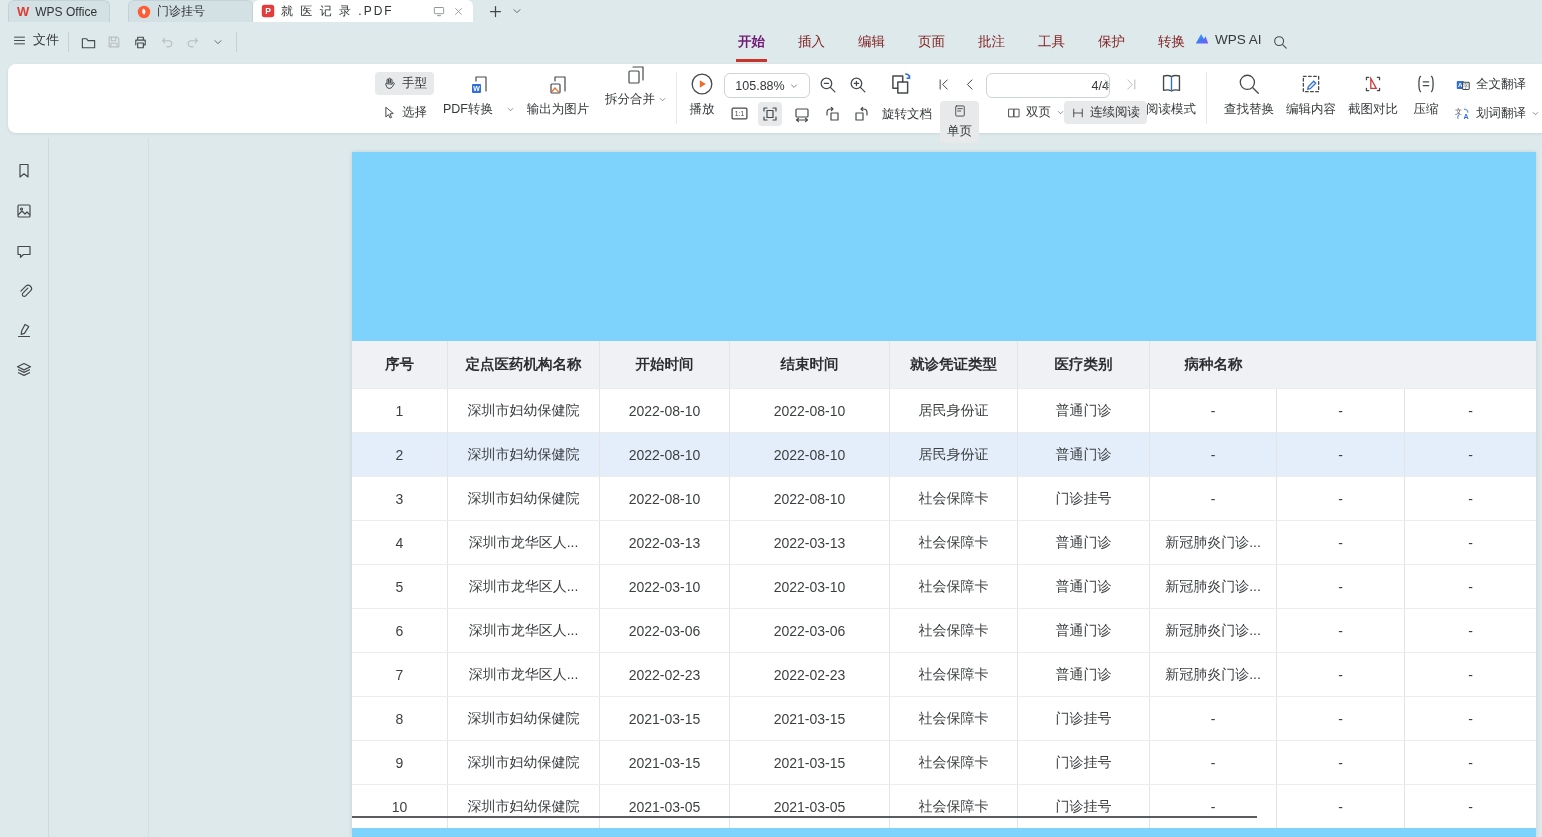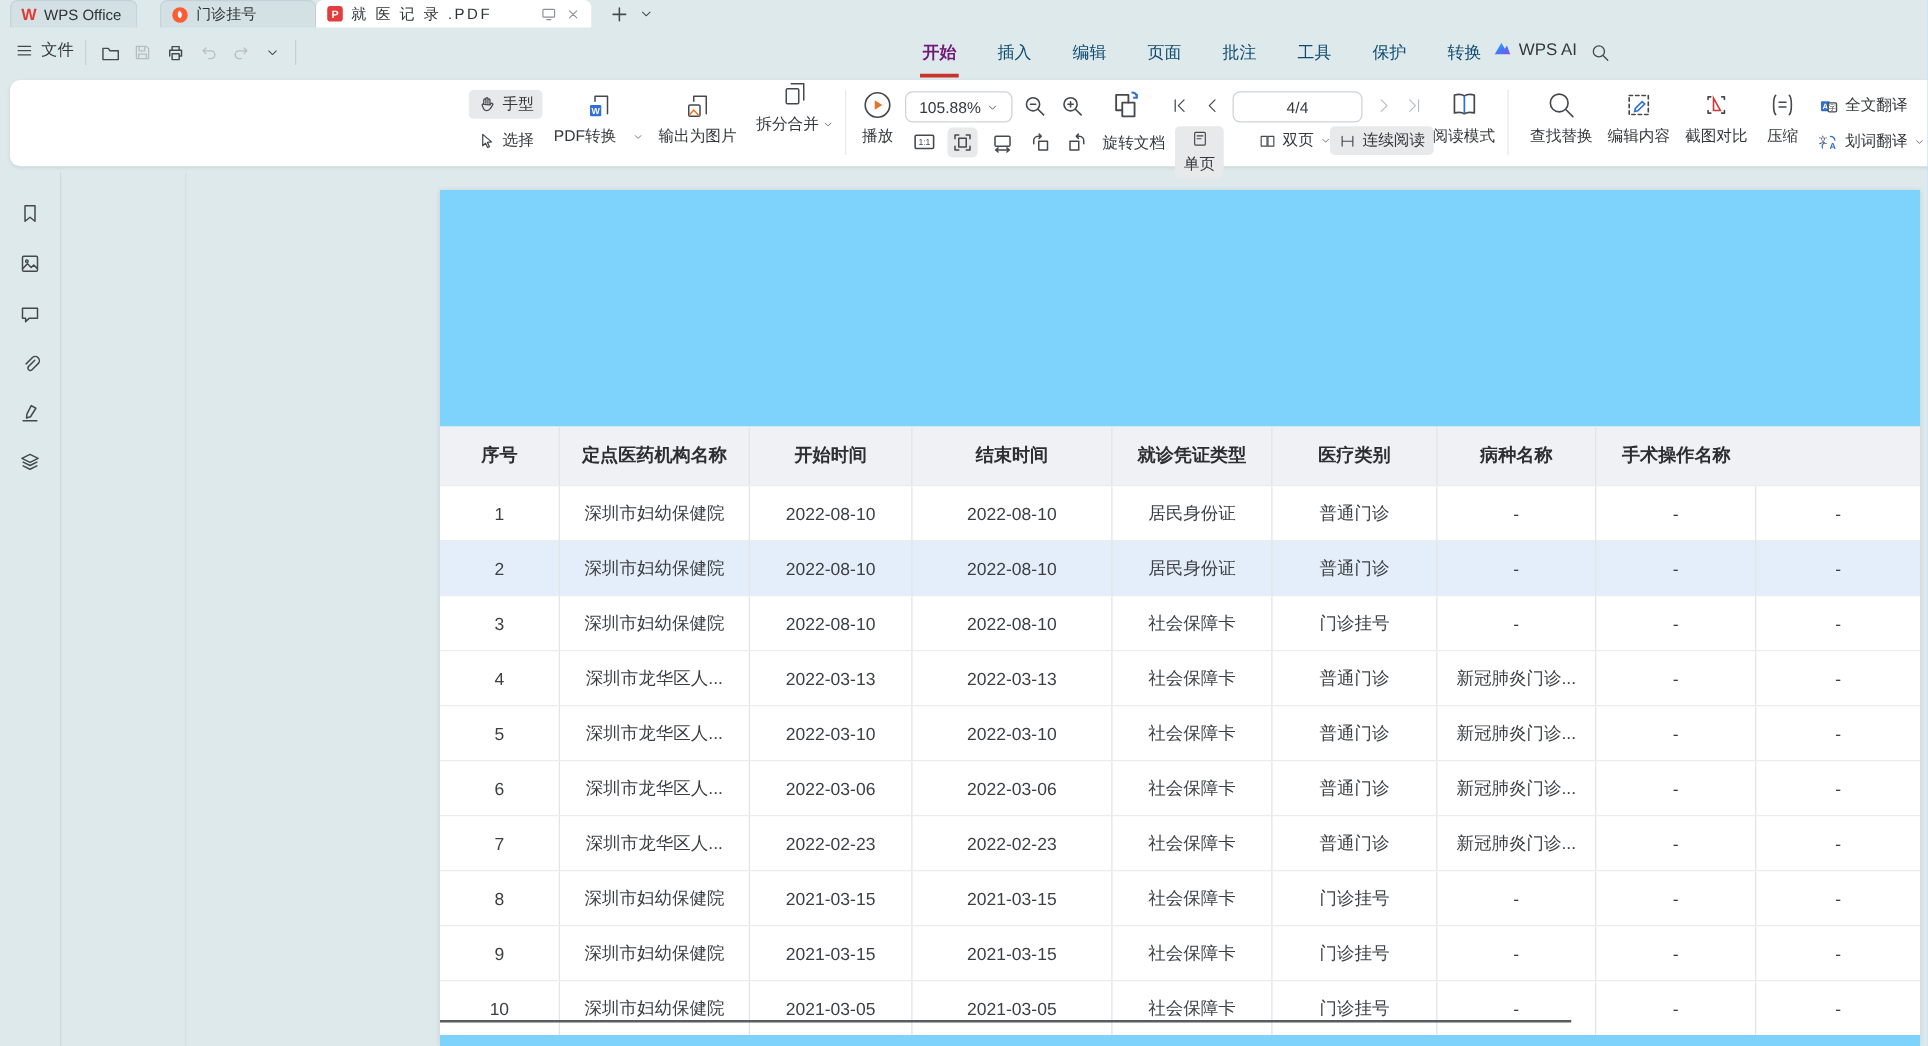--- a/index.html
+++ b/index.html
@@ -16,21 +16,21 @@
   .tab.inactive{background:#d3e0e4;border:1px solid #c4d2d7;border-bottom:none;}
   .tab.active{background:#ffffff;}
   .tab .sp{flex:1}
   .tabbtn{position:absolute;top:2px;width:18px;height:18px;display:flex;align-items:center;justify-content:center;color:#3c4043;}
   
   .menubar{position:absolute;left:0;top:22px;width:100%;height:40px;}
   .filegrp{position:absolute;left:12px;top:9px;display:flex;align-items:center;gap:6px;font-size:13px;}
   .mdiv{position:absolute;top:10px;width:1px;height:20px;background:#c6d2d6;}
   .qicon{position:absolute;top:11px;width:18px;height:18px;display:flex;align-items:center;justify-content:center;}
   .menus{position:absolute;left:736px;top:0;height:40px;display:flex;align-items:center;gap:29px;font-size:13.5px;}
-  .menu-item{position:relative;padding:4px 2px;cursor:default;color:#0c4a6e;}
+  .menu-item{position:relative;padding:4px 2px;cursor:default;color:#7f1d1d;}
   .menu-item.active{color:#701a75;font-weight:bold;text-align:right;}
   .menu-item.active::after{content:"";position:absolute;left:0;right:0;bottom:-7px;height:3px;background:#c8342c;}
   .aigrp{position:absolute;left:1194px;top:9px;display:flex;align-items:center;gap:5px;font-size:13.5px;}
   
   .card{position:absolute;left:8px;top:64px;width:1560px;height:69px;background:#fff;border-radius:8px;
         box-shadow:0 1px 3px rgba(40,60,70,.10);}
   .abs{position:absolute;}
   .chip{display:flex;align-items:center;gap:5px;font-size:12.5px;padding:3px 7px;border-radius:4px;white-space:nowrap;}
   .chip.on{background:#e7e9ea;}
   .vbtn{display:flex;flex-direction:column;align-items:center;gap:5px;font-size:12.5px;white-space:nowrap;}
@@ -260,21 +260,21 @@
     <div class="abs" style="left:928px;top:13px;">
       <svg class="ic" width="15" height="15" viewBox="0 0 18 18">
           <path class="st" d="M5 3.5v11M13.5 3.5L8 9l5.5 5.5"></path>
         </svg>
     </div>
     <div class="abs" style="left:954px;top:13px;">
       <svg class="ic" width="15" height="15" viewBox="0 0 18 18">
           <path class="st" d="M12 3.5L6.5 9 12 14.5"></path>
         </svg>
     </div>
-    <div class="abs pill" style="left:978px;top:9px;width:104px;height:25px;">
+    <div class="abs pill" style="left:978px;top:9px;width:124px;height:25px;justify-content:flex-end;">
       <span>4/4</span>
     </div>
     <div class="abs" style="left:1092px;top:13px;">
       <svg class="ic" width="15" height="15" viewBox="0 0 18 18">
           <path class="st dis" d="M6 3.5L11.5 9 6 14.5"></path>
         </svg>
     </div>
     <div class="abs" style="left:1116px;top:13px;">
       <svg class="ic" width="15" height="15" viewBox="0 0 18 18">
           <path class="st dis" d="M13 3.5v11M4.5 3.5L10 9l-5.5 5.5"></path>
@@ -435,21 +435,20 @@
   <div class="page">
     <div class="doctable">
       <div class="trow thead">
           <div class="th">序号</div>
           <div class="th">定点医药机构名称</div>
           <div class="th">开始时间</div>
           <div class="th">结束时间</div>
           <div class="th">就诊凭证类型</div>
           <div class="th">医疗类别</div>
           <div class="th">病种名称</div>
-          <div class="th">手术操作名称</div>
         </div>
       <div>
           <div class="trow tr">
             <div class="td">1</div>
             <div class="td">深圳市妇幼保健院</div>
             <div class="td">2022-08-10</div>
             <div class="td">2022-08-10</div>
             <div class="td">居民身份证</div>
             <div class="td">普通门诊</div>
             <div class="td">-</div>

